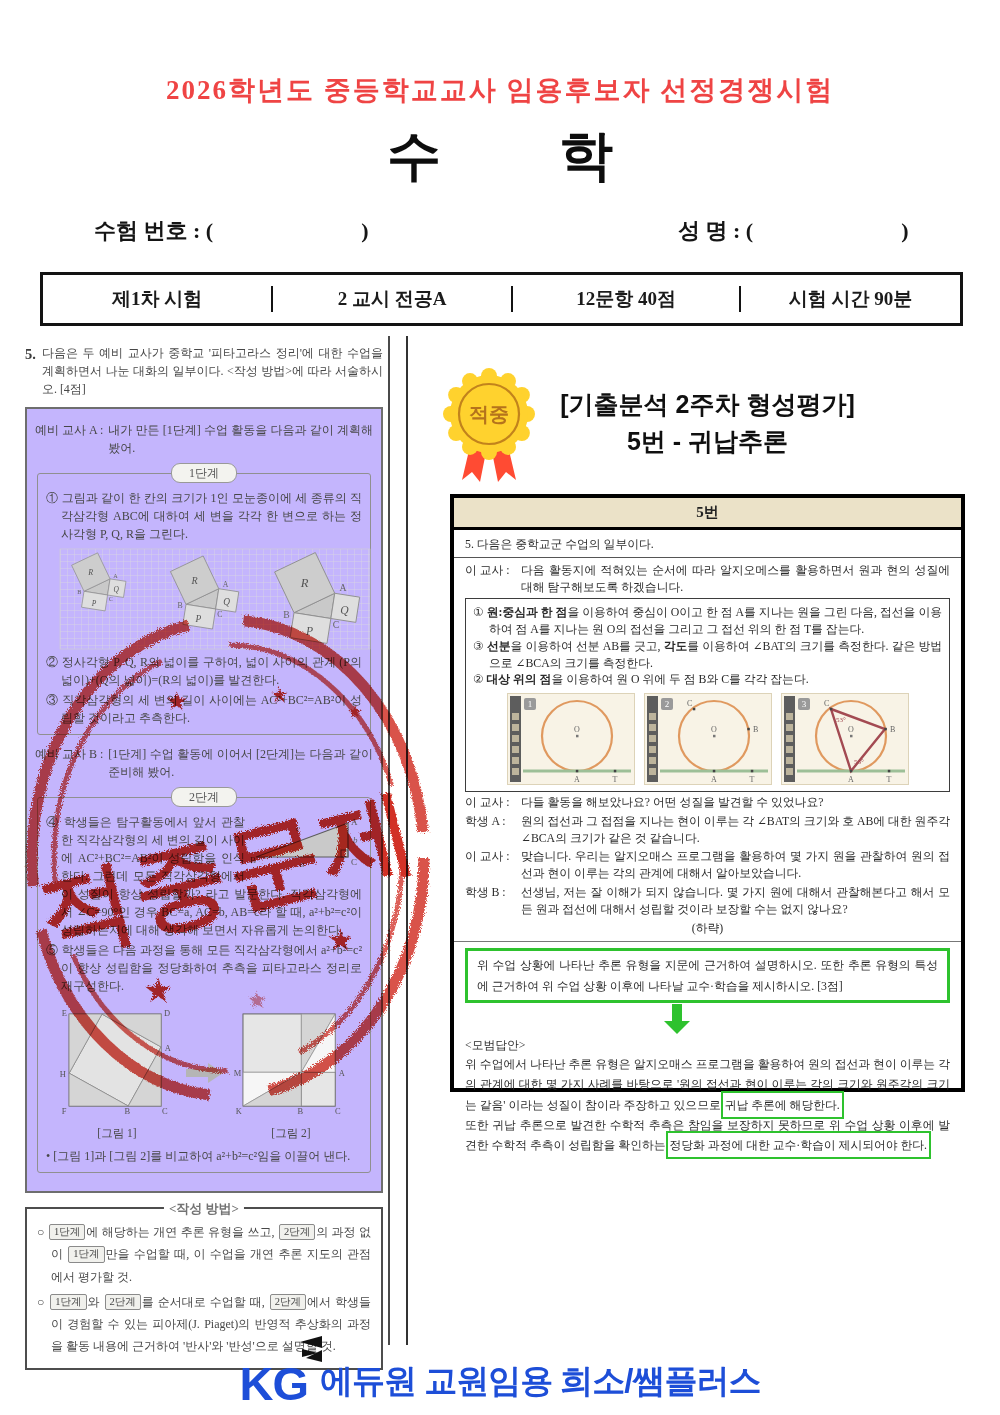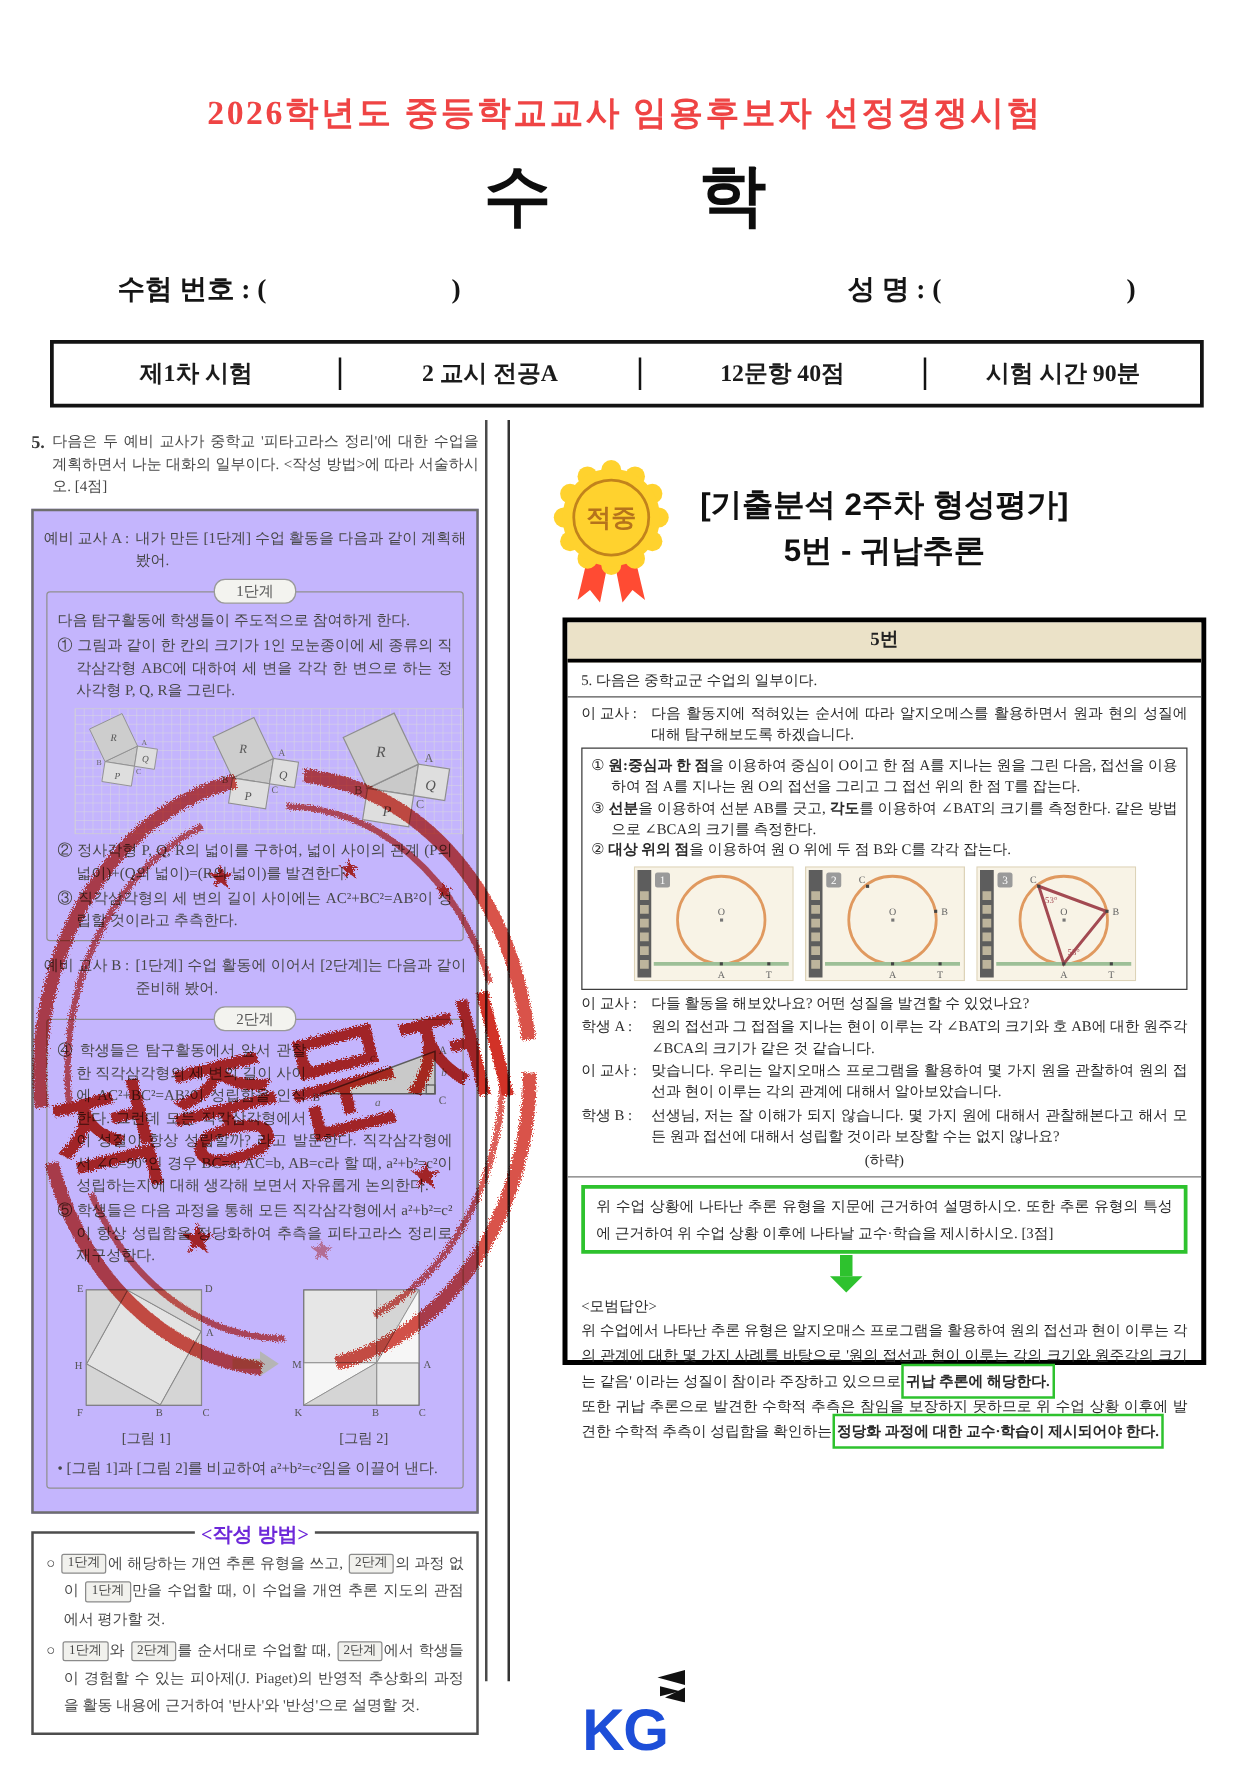--- a/index.html
+++ b/index.html
@@ -43,26 +43,26 @@
             padding:0 17px;font-size:12px;color:#555;white-space:nowrap;}
   .item{padding-left:15px;text-indent:-15px;text-align:justify;margin-top:2px;}
   .fig-grid{display:block;margin:4px auto 2px;}
   .tri-float{float:right;margin:2px 0 2px 5px;}
   .figs-row{display:flex;align-items:center;justify-content:center;gap:6px;margin:8px 0 2px;clear:both;}
   .fig-col{text-align:center;}
   .fig-cap{font-size:11.5px;margin-top:1px;color:#4a4a4a;}
   .fig-note{margin-top:5px;text-align:justify;}
   .method-box{border:2.5px solid #4d4d4d;margin-top:14px;padding:12px 10px 8px;position:relative;}
   .method-title{position:absolute;top:-10px;left:50%;transform:translateX(-50%);
-                background:#fff;padding:0 5px;font-size:16px;font-weight:600;color:#6d28d9;white-space:nowrap;}
+                background:#fff;padding:0 5px;font-size:13px;font-weight:600;color:#737373;white-space:nowrap;}
   .method-item{padding-left:14px;text-indent:-14px;line-height:1.85;text-align:justify;margin-bottom:3px;}
   .s-chip{display:inline-block;border:1px solid #8a8a8a;background:#f1f1ed;border-radius:2px;
           padding:0 4px;font-size:10.5px;line-height:1.35;text-indent:0;margin:0 1px;vertical-align:1px;}
   .s-b{font-weight:700;}
-  .s-hl{outline:2.5px solid #2ec22e;outline-offset:1px;padding:4px 1px;font-weight:bold;}
+  .s-hl{outline:2.5px solid #2ec22e;outline-offset:1px;padding:4px 1px;}
 
   
   .stamp{position:absolute;left:15px;top:610px;width:420px;height:500px;z-index:5;
          mix-blend-mode:multiply;opacity:.93;pointer-events:none;}
 
   
   .badge{position:absolute;left:441px;top:368px;width:96px;height:118px;z-index:2;}
   .right-title{position:absolute;left:535px;top:386px;width:345px;text-align:center;z-index:2;
                font-family:"Liberation Sans","DejaVu Sans",sans-serif;font-weight:700;
                font-size:25px;color:#101010;line-height:37px;}
@@ -139,21 +139,20 @@
     </div>
 
     <div class="dialog-box">
       <div class="spk">
         <span class="spk-label">예비 교사 A :</span>
         <span class="spk-text">내가 만든 [1단계] 수업 활동을 다음과 같이 계획해 봤어.</span>
       </div>
 
       <div class="step-box">
         <span class="step-tab">1단계</span>
-        <div class="q-text">다음 탐구활동에 학생들이 주도적으로 참여하게 한다.</div>
         <div class="item">① 그림과 같이 한 칸의 크기가 1인 모눈종이에 세 종류의 직각삼각형 ABC에 대하여 세 변을 각각 한 변으로 하는 정사각형 P, Q, R을 그린다.</div>
 
         <svg class="fig-grid" width="338" height="104" viewBox="0 0 338 104">
           <defs>
             <pattern id="gridp" width="7" height="7" patternUnits="userSpaceOnUse">
               <path d="M7 0H0V7" fill="none" stroke="#dcdcdc" stroke-width="0.7"></path>
             </pattern>
           </defs>
           <rect x="14" y="2" width="310" height="100" fill="url(#gridp)" stroke="#cfcfcf" stroke-width="0.6"></rect>
           <g transform="translate(38,17) scale(0.62)" stroke="#8f8f8f" stroke-width="1.2">
@@ -456,15 +455,16 @@
 
   <div class="footer">
     <div class="kg-wrap">
       <svg class="kg-tris" width="40" height="26" viewBox="0 0 40 26">
         <polygon points="38,0 16,6 38,12" fill="#111"></polygon>
         <polygon points="18,13 34,17 18,21" fill="#111"></polygon>
         <polygon points="38,14 22,22 38,26" fill="#111"></polygon>
       </svg>
       <div class="kg">KG</div>
     </div>
+    <div class="footer-text">에듀원 교원임용 희소/쌤플러스</div>
   </div>
 
 </div>
 
 </body></html>

